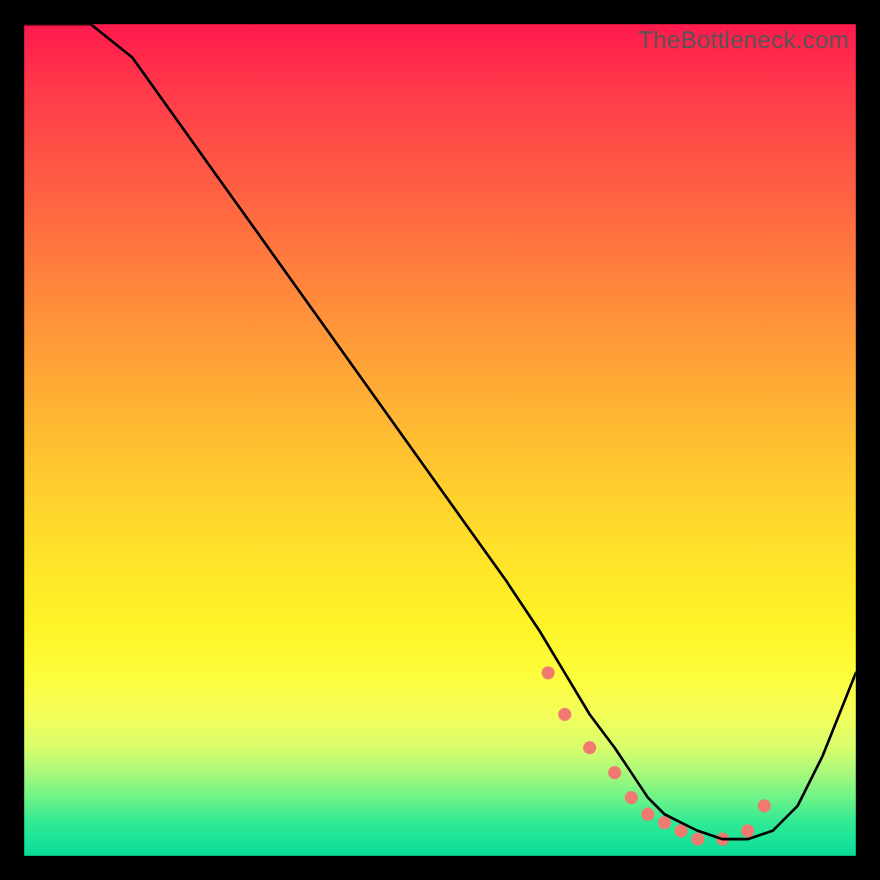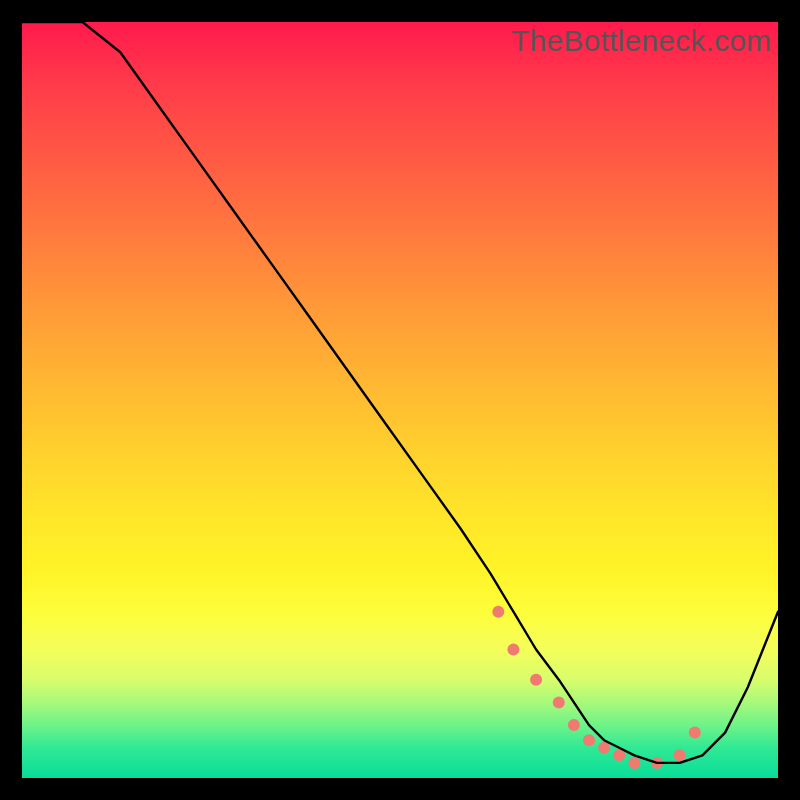--- a/index.html
+++ b/index.html
@@ -42,21 +42,21 @@
       #6ef388 93%,
       #30e994 96%,
       #08dd9a 100%
     );
   }
   .watermark {
     position: absolute;
     top: 2px;
     right: 6px;
     color: #555;
-    font-size: 30px;
+    font-size: 22px;
     font-weight: 500;
     letter-spacing: 0.2px;
     font-family: Arial, Helvetica, sans-serif;
   }
   svg.curve {
     position: absolute;
     left: 0;
     top: 0;
     width: 756px;
     height: 756px;

